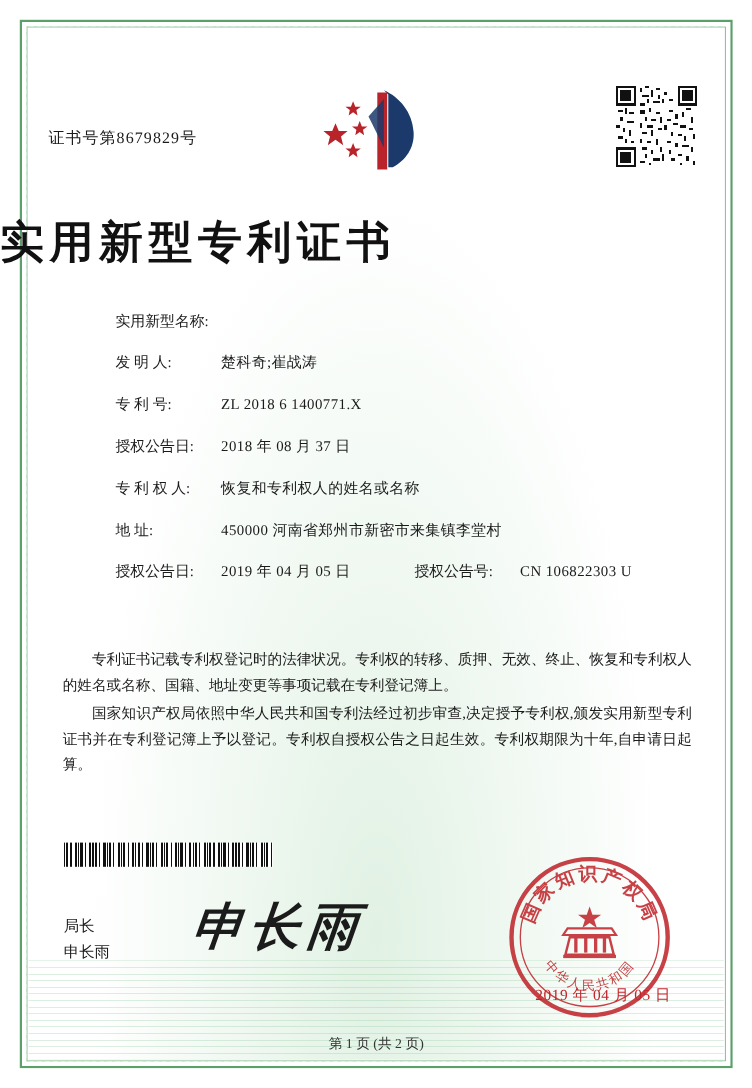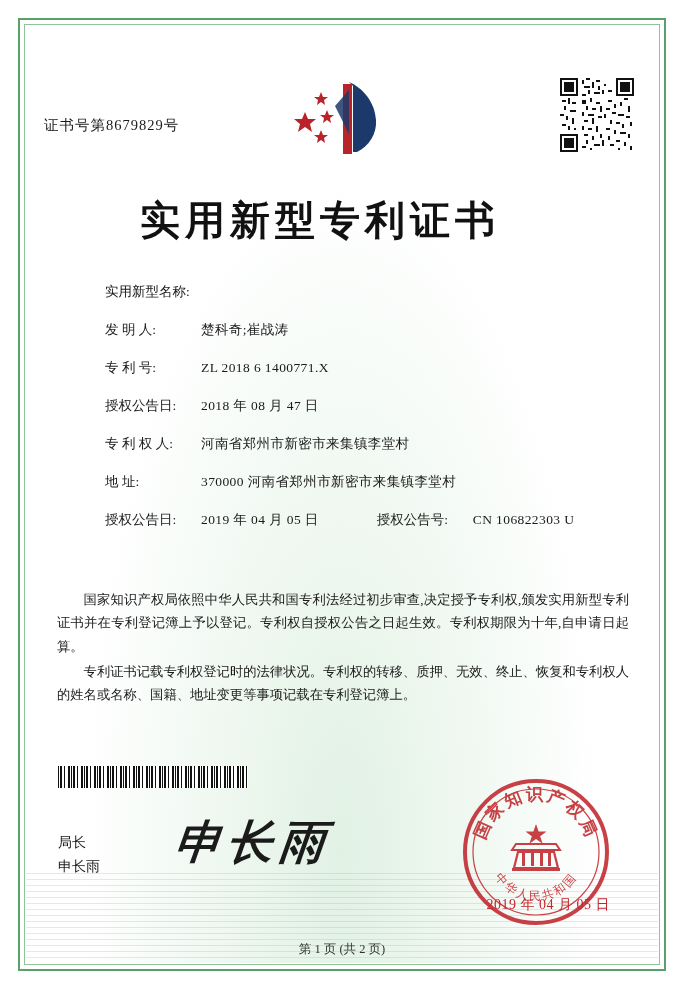--- a/index.html
+++ b/index.html
@@ -88,27 +88,25 @@
   .qr {
     position: absolute;
     right: 50px; top: 78px;
     width: 74px; height: 74px;
   }
 
   .title {
     position: absolute;
     left: 0; top: 193px;
     width: 576px;
-    text-align: center;
     font-size: 40px;
     font-weight: bold;
     letter-spacing: 5px;
     font-family: "DejaVu Sans", sans-serif;
     color: #111;
-    margin-left: 32px;
   }
 
   .fields {
     position: absolute;
     left: 57px;
     top: 285px;
     width: 575px;
     font-size: 13.5px;
     line-height: 1.0;
     margin-left: 48px;
@@ -327,41 +325,41 @@
     <div class="frow">
       <div class="flabel">发 明 人:</div>
       <div class="fvalue">楚科奇;崔战涛</div>
     </div>
     <div class="frow">
       <div class="flabel">专 利 号:</div>
       <div class="fvalue">ZL 2018 6 1400771.X</div>
     </div>
     <div class="frow">
       <div class="flabel">授权公告日:</div>
-      <div class="fvalue">2018 年 08 月 47 日</div>
+      <div class="fvalue">2018 年 08 月 37 日</div>
     </div>
     <div class="frow">
       <div class="flabel">专 利 权 人:</div>
-      <div class="fvalue">河南省郑州市新密市来集镇李堂村</div>
+      <div class="fvalue">恢复和专利权人的姓名或名称</div>
     </div>
     <div class="frow">
       <div class="flabel">地      址:</div>
-      <div class="fvalue">370000 河南省郑州市新密市来集镇李堂村</div>
+      <div class="fvalue">450000 河南省郑州市新密市来集镇李堂村</div>
     </div>
     <div class="frow dual">
       <div class="flabel">授权公告日:</div>
       <div class="fvalue">2019 年 04 月 05 日</div>
       <div class="sec-label">授权公告号:</div>
       <div class="fvalue">CN 106822303 U</div>
     </div>
   </div>
 
   <div class="para" id="para-block">
+    <p>专利证书记载专利权登记时的法律状况。专利权的转移、质押、无效、终止、恢复和专利权人的姓名或名称、国籍、地址变更等事项记载在专利登记簿上。</p>
     <p>国家知识产权局依照中华人民共和国专利法经过初步审查,决定授予专利权,颁发实用新型专利证书并在专利登记簿上予以登记。专利权自授权公告之日起生效。专利权期限为十年,自申请日起算。</p>
-    <p>专利证书记载专利权登记时的法律状况。专利权的转移、质押、无效、终止、恢复和专利权人的姓名或名称、国籍、地址变更等事项记载在专利登记簿上。</p>
   </div>
 
   <div class="barcode"></div>
 
   <div class="signature-label">
     <div>局长</div>
     <div>申长雨</div>
   </div>
   <div class="signature-script">申长雨</div>
 

